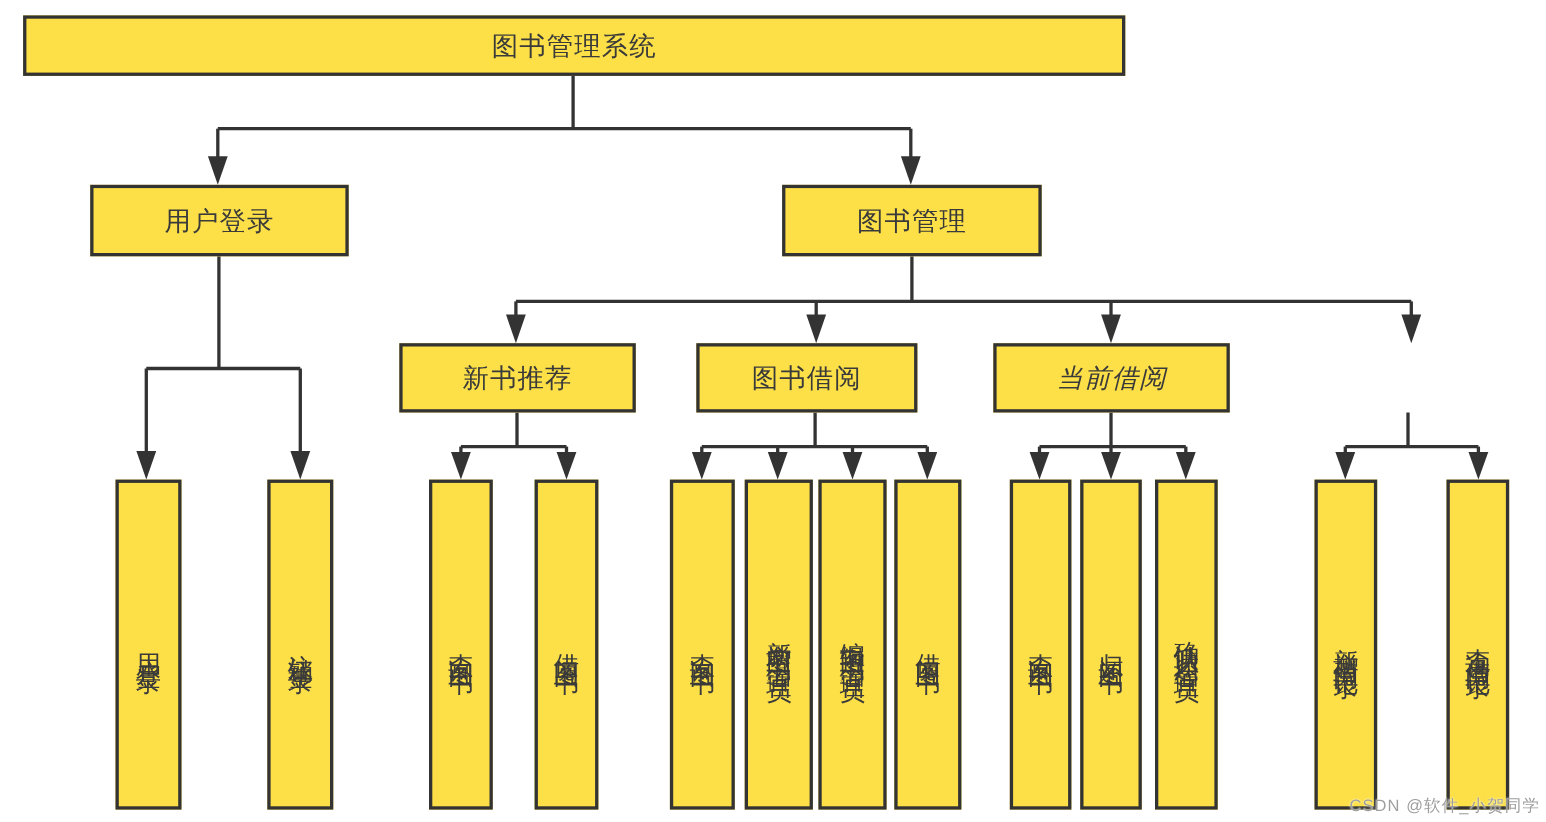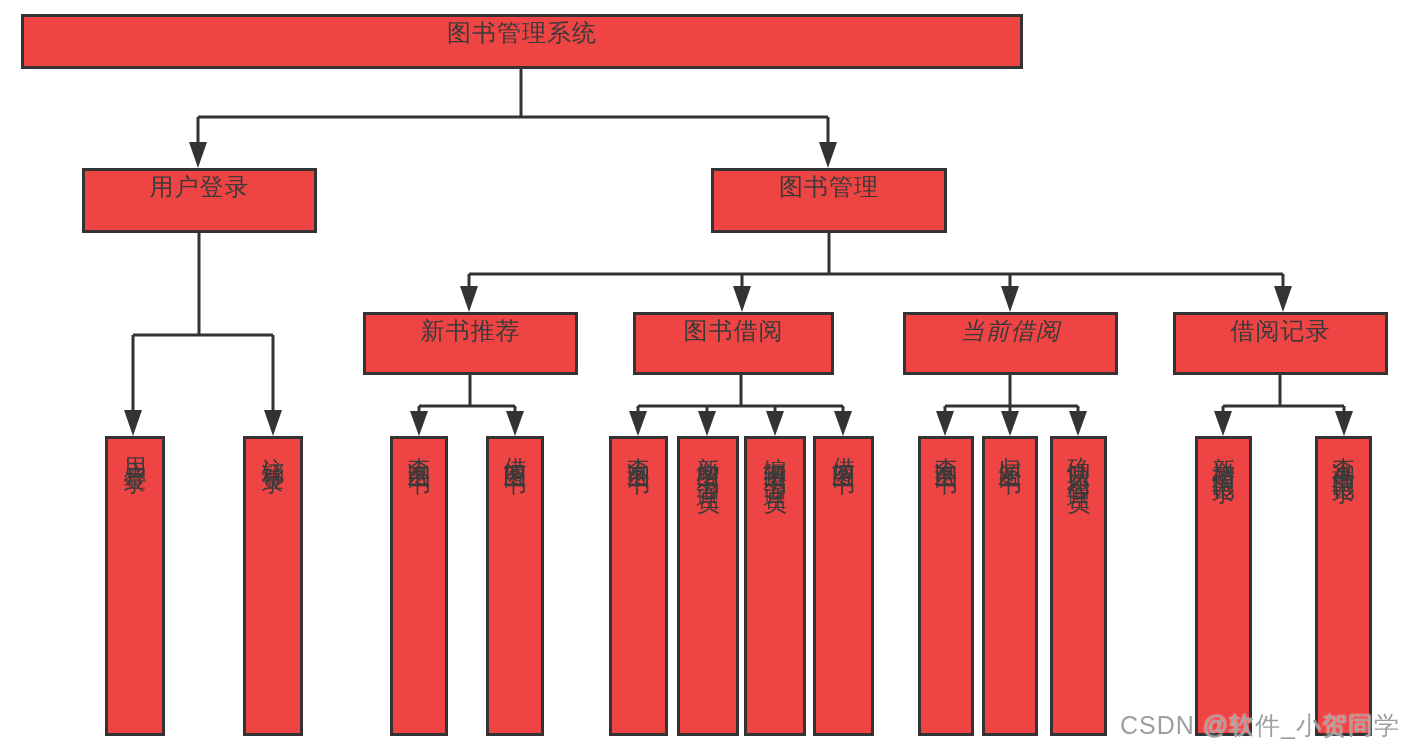--- a/index.html
+++ b/index.html
@@ -6,40 +6,41 @@
   #canvas{
     position:relative;
     width:1405px;height:747px;
     background:#ffffff;
     font-family:"Liberation Sans","DejaVu Sans",sans-serif;
     overflow:hidden;
   }
   #wires{position:absolute;left:0;top:0;width:1405px;height:747px;}
   .box{
     position:absolute;
-    background:#ef4444;
+    background:#fde047;
     border:3px solid #333333;
     box-sizing:border-box;
     display:flex;
+    align-items:center;
     justify-content:center;
     color:#3a3a3a;
   }
   .h-box{font-size:24px;letter-spacing:1px;}
   .v-box span{
     writing-mode:vertical-rl;
     text-orientation:mixed;
     font-size:23px;
     letter-spacing:5px;
     line-height:1;
     white-space:nowrap;
   }
   .watermark{
     position:absolute;
     right:5px;bottom:5px;
-    font-size:25px;
+    font-size:15px;
     color:#9e9e9e;
     letter-spacing:1px;
     z-index:5;
     text-shadow:0 0 2px #ffffff;
   }
 </style>
 </head>
 <body>
 
 <div id="canvas">
@@ -130,23 +131,20 @@
 
   <div class="box h-box" style="left:711px;top:168px;width:236px;height:65px;">
     <span>图书管理</span>
   </div>
   <div class="box h-box" style="left:633px;top:312px;width:201px;height:63px;">
     <span>图书借阅</span>
   </div>
   <div class="box h-box" style="left:903px;top:312px;width:215px;height:63px;font-style:italic;">
     <span>当前借阅</span>
   </div>
-  <div class="box h-box" style="left:1173px;top:312px;width:215px;height:63px;">
-    <span>借阅记录</span>
-  </div>
 
   <div class="box v-box" style="left:105px;top:436px;width:60px;height:300px;">
     <span>用户登录</span>
   </div>
   <div class="box v-box" style="left:243px;top:436px;width:60px;height:300px;">
     <span>注销登录</span>
   </div>
 
   <div class="box v-box" style="left:390px;top:436px;width:58px;height:300px;">
     <span>查询图书</span>

